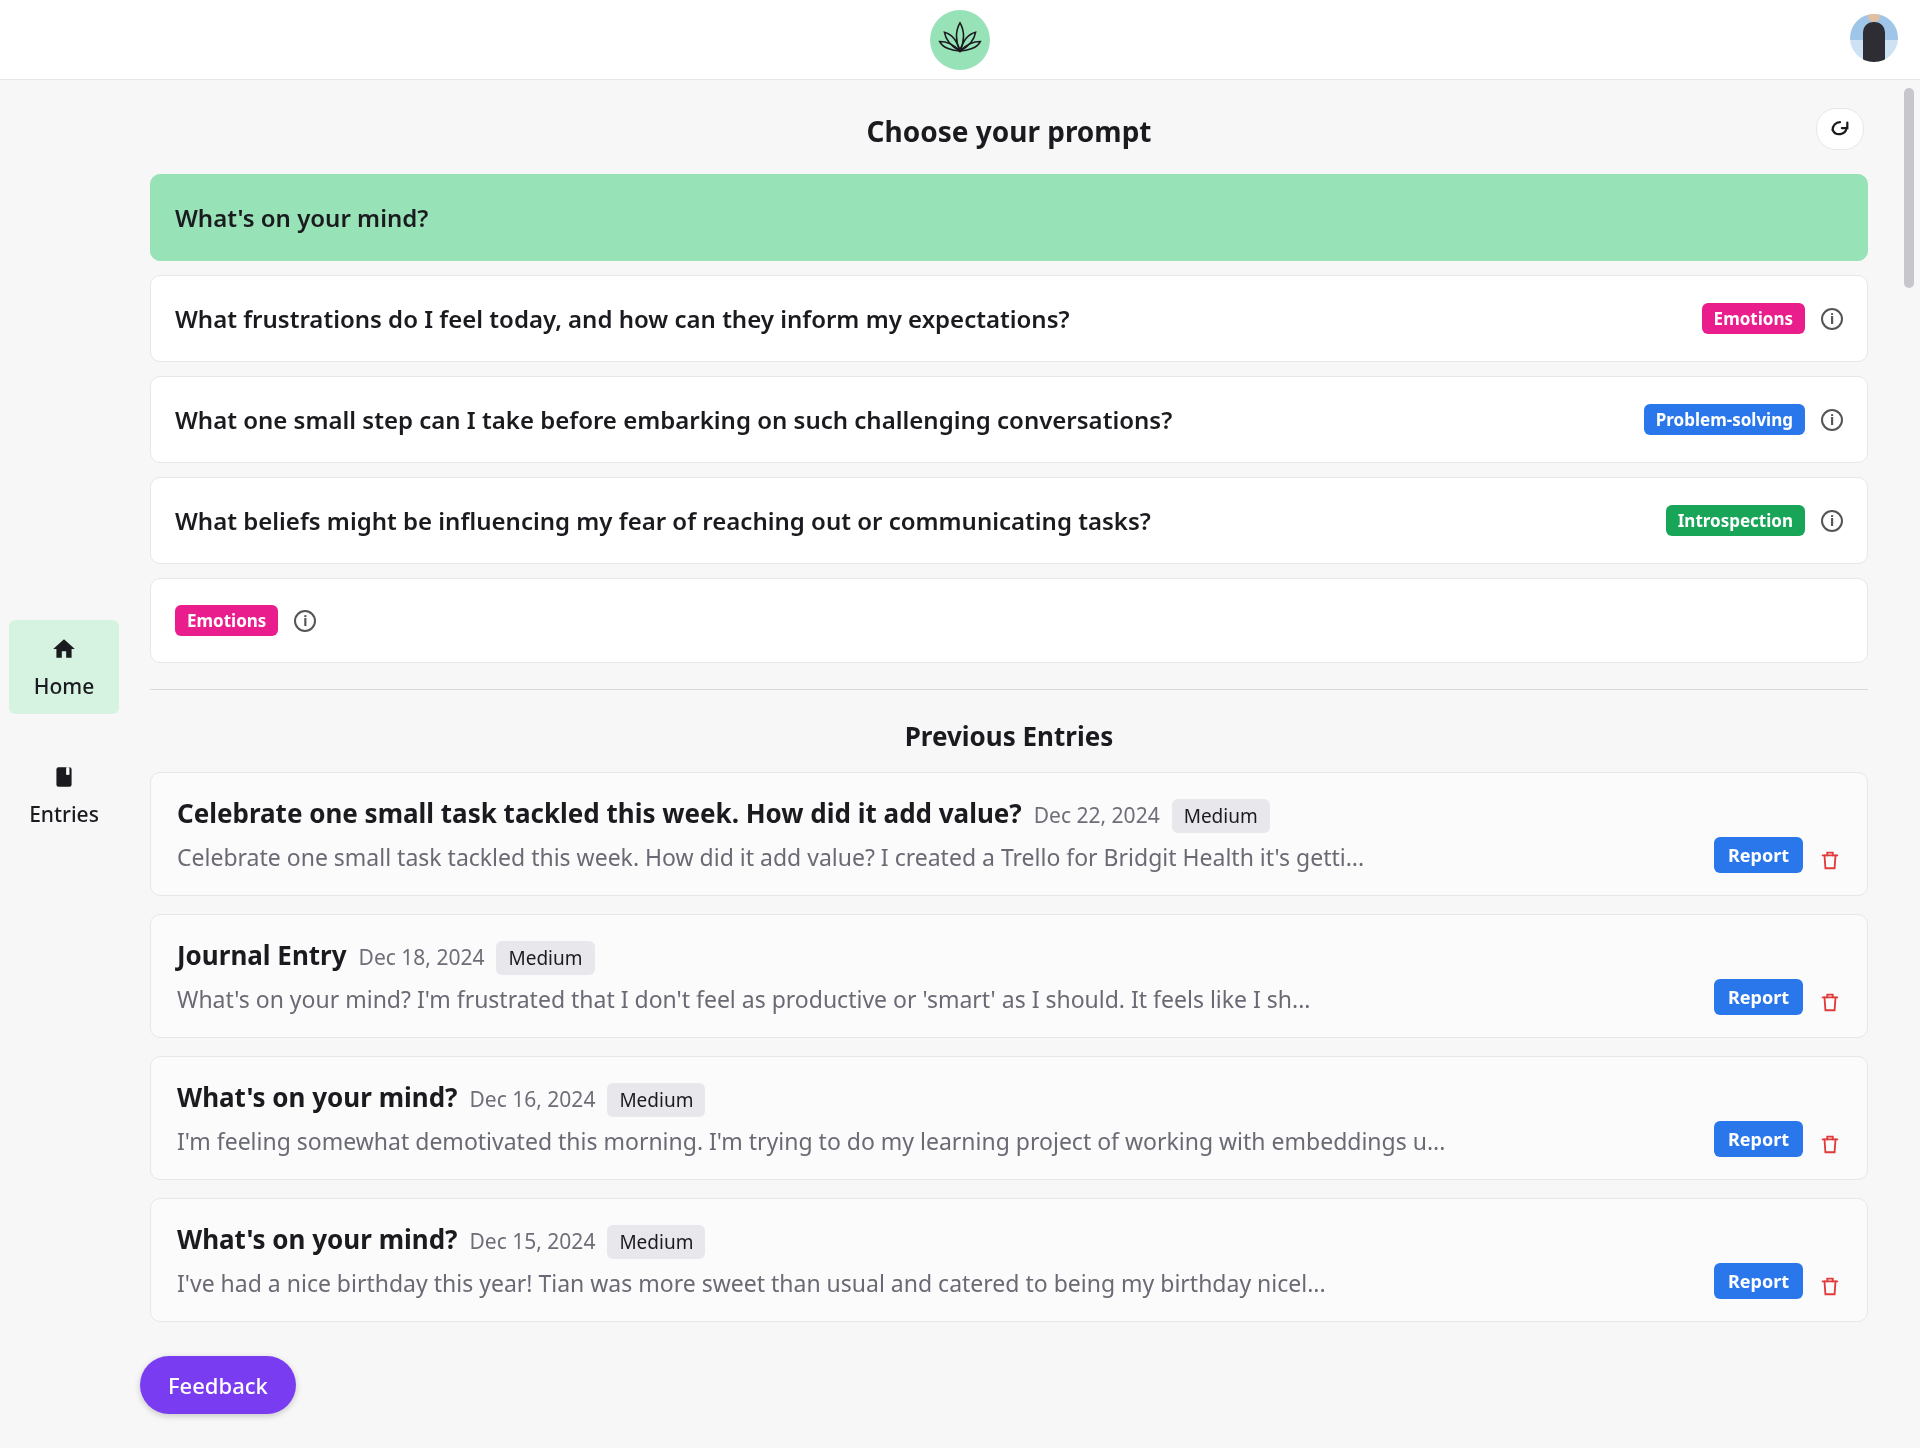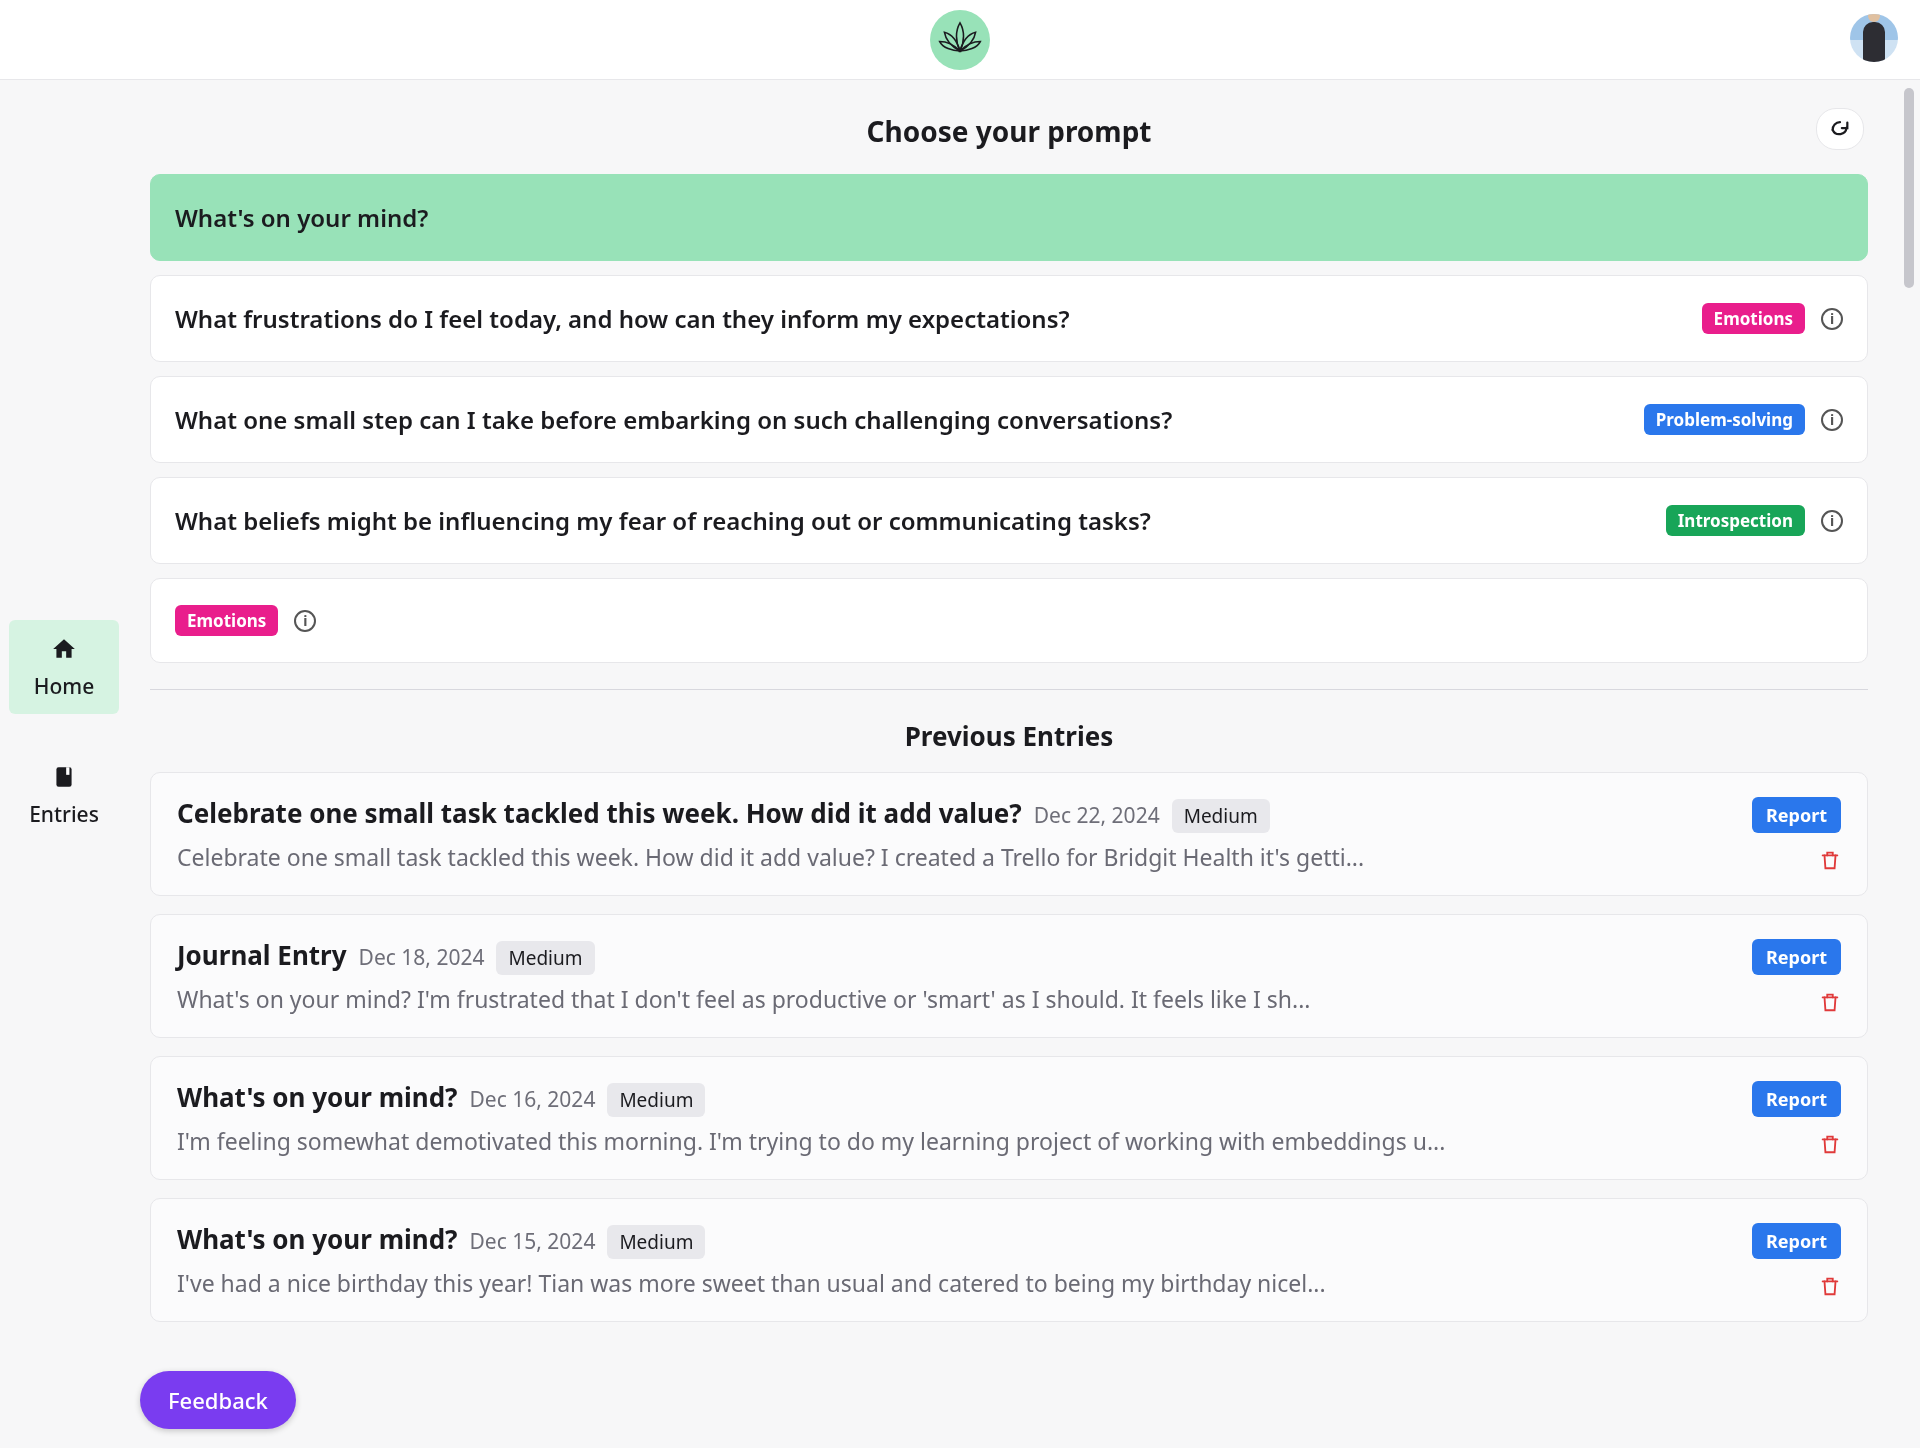--- a/index.html
+++ b/index.html
@@ -100,30 +100,30 @@
   .entry-main{flex:1;min-width:0;}
   .entry-head{display:flex;align-items:baseline;flex-wrap:wrap;gap:12px;margin-bottom:8px;}
   .entry-title{font-size:26px;font-weight:700;}
   .entry-date{font-size:21px;color:var(--muted);}
   .entry-len{
     font-size:19px;font-weight:400;background:#e8e8ec;border-radius:6px;padding:4px 12px;
   }
   .entry-preview{
     font-size:23px;color:#6a6a74;white-space:nowrap;overflow:hidden;text-overflow:ellipsis;
   }
-  .entry-actions{display:flex;flex-direction:column;align-items:flex-end;gap:16px;}
+  .entry-actions{display:flex;flex-direction:row;align-items:flex-end;gap:16px;}
   .report-btn{
     background:var(--report);color:#fff;font-size:18px;font-weight:700;
     border:none;border-radius:6px;padding:6px 14px;cursor:pointer;
   }
   .delete-icon{width:22px;height:24px;cursor:pointer;}
   .delete-icon svg{stroke:#e03a3a;}
 
   .feedback-btn{
-    position:fixed;left:140px;bottom:19px;background:var(--feedback);color:#fff;
+    position:fixed;left:140px;bottom:34px;background:var(--feedback);color:#fff;
     font-size:22px;font-weight:500;border:none;border-radius:999px;padding:14px 28px;
     cursor:pointer;box-shadow:0 2px 6px rgba(0,0,0,.2);
   }
 
   
   .scroll-indicator{
     position:fixed;right:6px;top:88px;width:10px;height:200px;background:#c6c6cc;border-radius:6px;
   }
 </style>
 </head>

